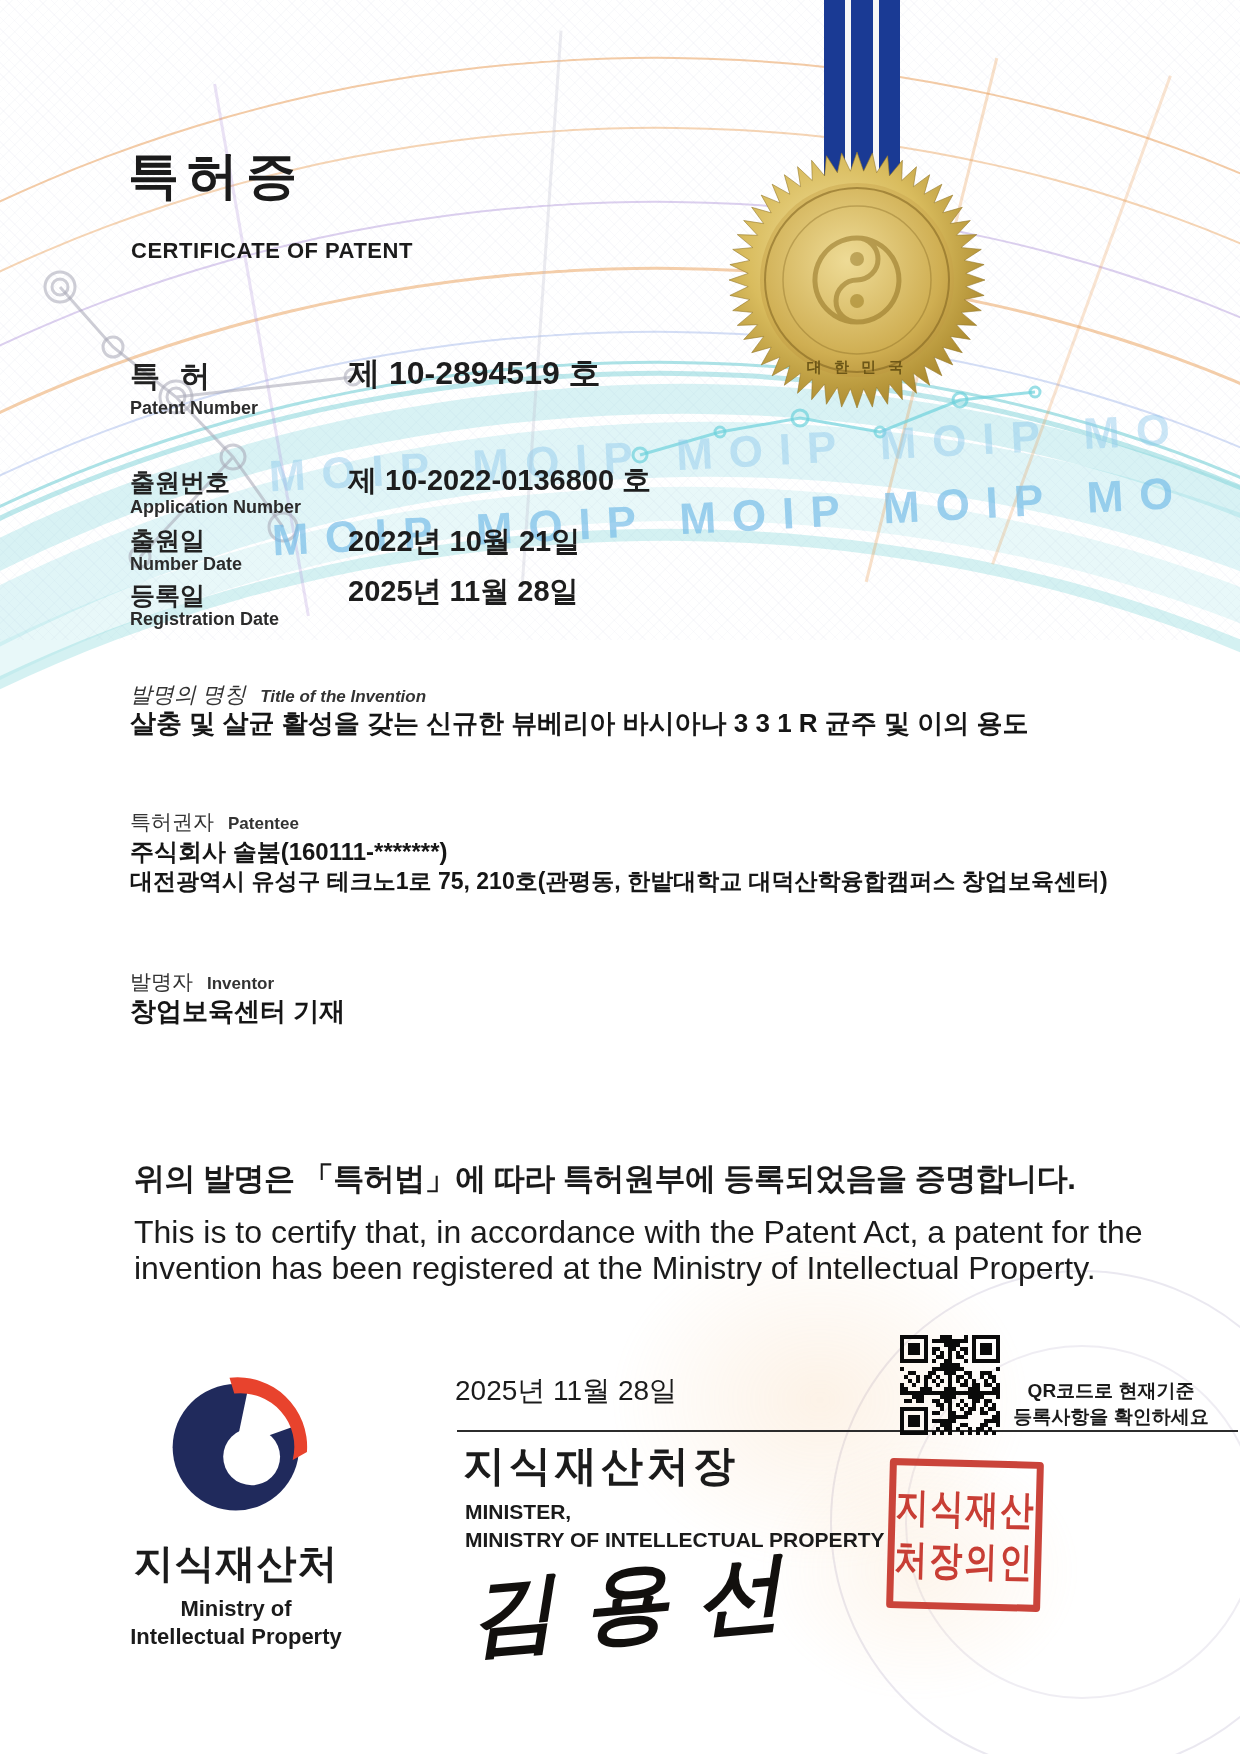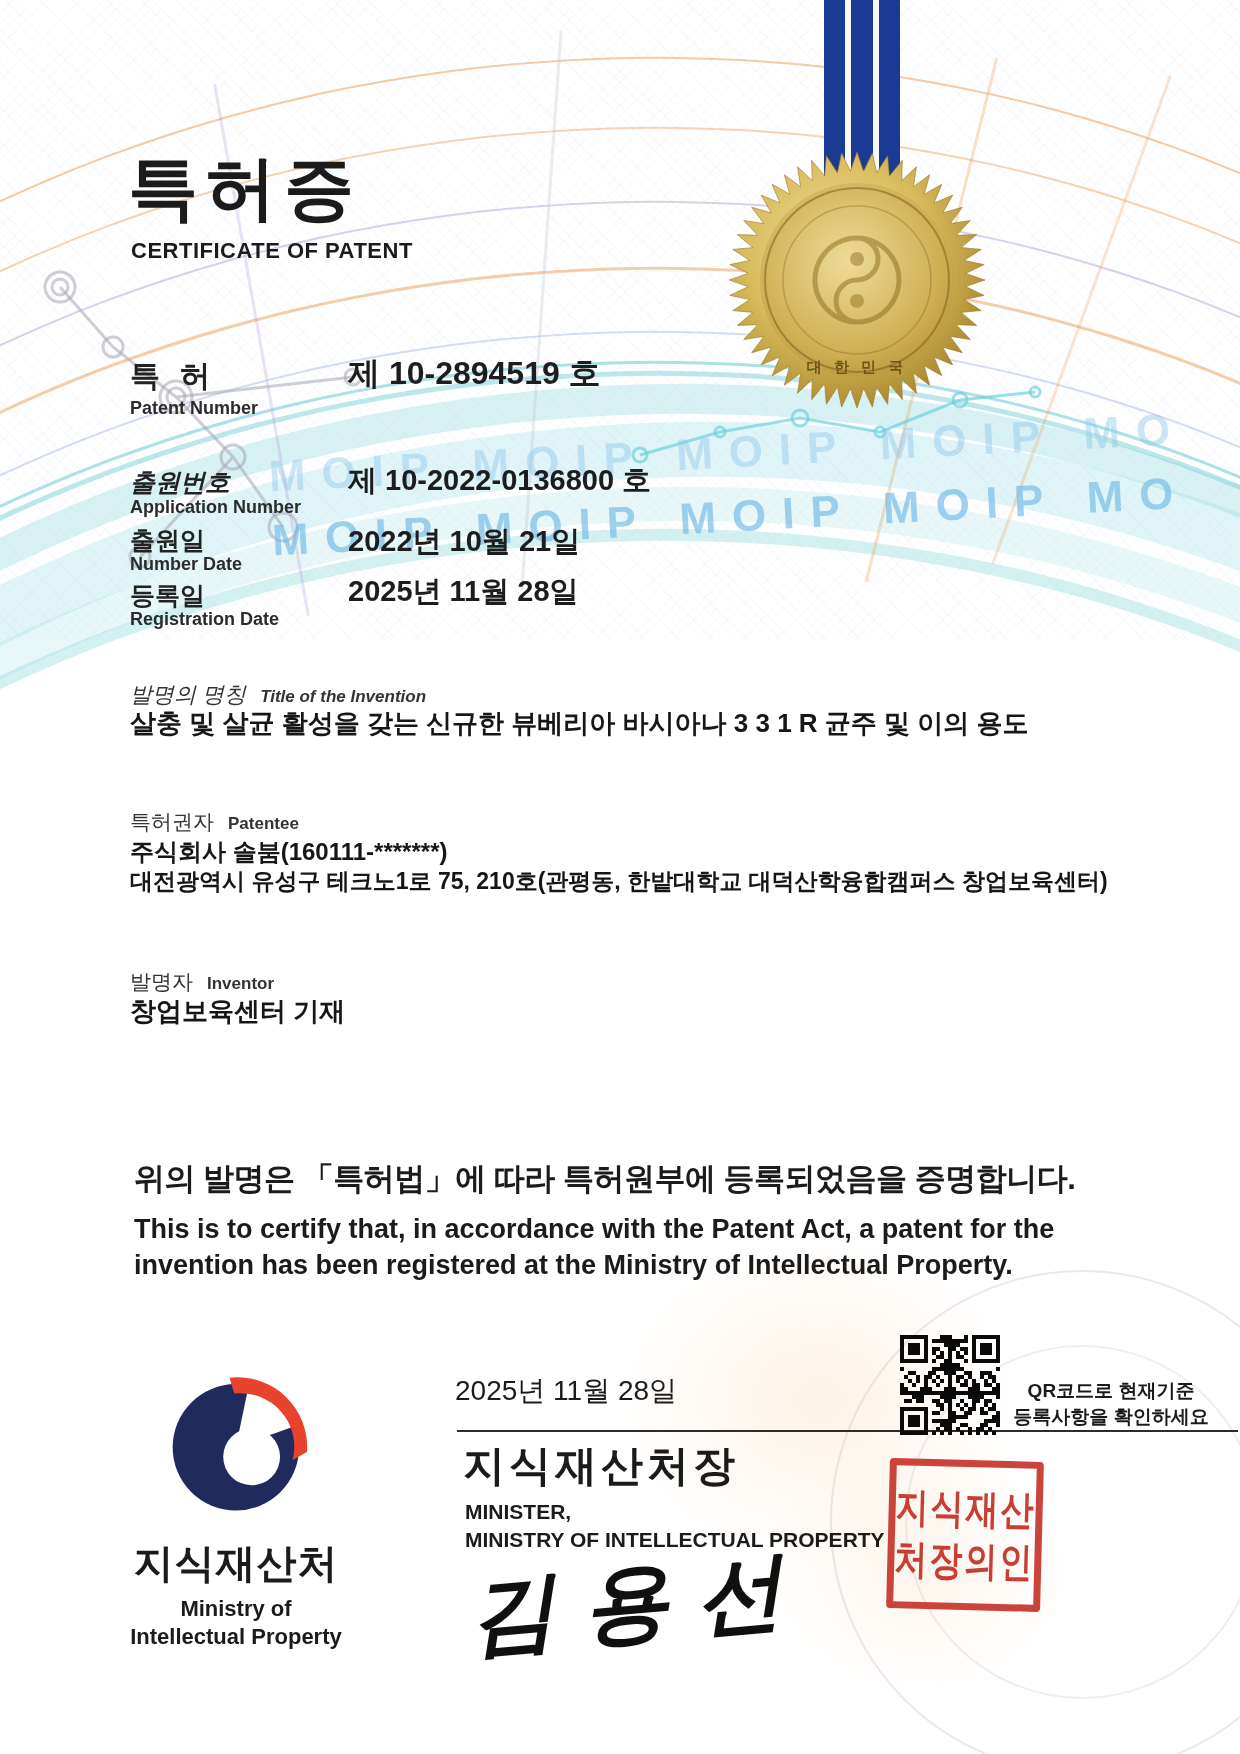--- a/index.html
+++ b/index.html
@@ -17,33 +17,33 @@
         font-weight:bold;font-size:44px;letter-spacing:16px;white-space:nowrap;overflow:hidden;}
   .moip .l1{color:rgba(140,200,235,.45);}
   .moip .l2{color:rgba(110,185,230,.65);margin-top:14px;}
   .globe{position:absolute;border-radius:50%;}
   .blob{position:absolute;border-radius:50%;filter:blur(5px);}
 
   .ribbon{position:absolute;left:824px;top:0;width:76px;height:176px;z-index:2;
     background:linear-gradient(90deg,#1a3a94 0 21px,#f7f7f7 21px 27px,#1a3a94 27px 49px,#f7f7f7 49px 55px,#1a3a94 55px 76px);}
   .medal{position:absolute;left:727px;top:150px;z-index:3;}
 
-  .hdr-kr{position:absolute;left:128px;top:142px;font-size:70px;font-weight:800;letter-spacing:8px;z-index:2;}
+  .hdr-kr{position:absolute;left:128px;top:142px;font-size:51px;font-weight:800;letter-spacing:8px;z-index:2;}
   .hdr-en{position:absolute;left:131px;top:238px;font-size:22px;font-weight:bold;letter-spacing:.5px;z-index:2;}
 
   .lab-kr{position:absolute;left:130px;font-weight:700;color:#222;z-index:2;}
   .lab-en{position:absolute;left:130px;font-size:18px;font-weight:700;color:#2b2b2b;z-index:2;}
   .val{position:absolute;left:348px;font-weight:700;color:#1d1d1d;z-index:2;white-space:nowrap;}
 
   .sec-lab{position:absolute;left:130px;z-index:2;font-size:22px;color:#333;}
   .sec-lab .en{font-size:17px;font-weight:600;color:#333;margin-left:14px;}
   .sec-val{position:absolute;left:130px;font-weight:700;color:#161616;z-index:2;white-space:nowrap;}
 
   .stmt-kr{position:absolute;left:134px;top:1158px;font-size:31px;font-weight:800;z-index:2;letter-spacing:-.5px;}
-  .stmt-en{position:absolute;left:134px;font-size:27px;font-weight:700;z-index:2;}
+  .stmt-en{position:absolute;left:134px;font-size:32px;font-weight:400;z-index:2;}
 
   .issue-date{position:absolute;left:455px;top:1372px;font-size:28px;font-weight:500;z-index:2;}
   .sig-rule{position:absolute;left:457px;top:1430px;width:781px;height:2px;background:#2c2c2c;z-index:2;}
   .min-kr{position:absolute;left:463px;top:1438px;font-size:42px;font-weight:800;letter-spacing:4px;z-index:2;}
   .min-en1{position:absolute;left:465px;top:1500px;font-size:21px;font-weight:800;z-index:2;}
   .min-en2{position:absolute;left:465px;top:1528px;font-size:21px;font-weight:800;z-index:2;}
   .signature{position:absolute;left:468px;top:1545px;z-index:3;transform:rotate(-5deg);
     font-family:"DejaVu Serif","Liberation Serif",serif;font-style:italic;font-weight:bold;
     font-size:86px;letter-spacing:28px;color:#12100e;white-space:nowrap;}
 
@@ -148,21 +148,21 @@
     <text x="130" y="222" text-anchor="middle" font-size="15" font-weight="bold" fill="#6d5717" letter-spacing="4">대 한 민 국</text>
   </svg>
 
   <div class="hdr-kr">특허증</div>
   <div class="hdr-en">CERTIFICATE OF PATENT</div>
 
   <div class="lab-kr" style="top:356px;font-size:30px;letter-spacing:6px;">특 허</div>
   <div class="lab-en" style="top:398px;">Patent Number</div>
   <div class="val" style="top:352px;font-size:32px;">제 10-2894519 호</div>
 
-  <div class="lab-kr" style="top:466px;font-size:25px;font-style:italic;">출원번호</div>
+  <div class="lab-kr" style="top:466px;font-size:25px;">출원번호</div>
   <div class="lab-en" style="top:497px;">Application Number</div>
   <div class="val" style="top:461px;font-size:29px;">제 10-2022-0136800 호</div>
 
   <div class="lab-kr" style="top:524px;font-size:25px;">출원일</div>
   <div class="lab-en" style="top:554px;">Number Date</div>
   <div class="val" style="top:522px;font-size:29px;">2022년 10월 21일</div>
 
   <div class="lab-kr" style="top:579px;font-size:25px;">등록일</div>
   <div class="lab-en" style="top:609px;">Registration Date</div>
   <div class="val" style="top:572px;font-size:29px;">2025년 11월 28일</div>

